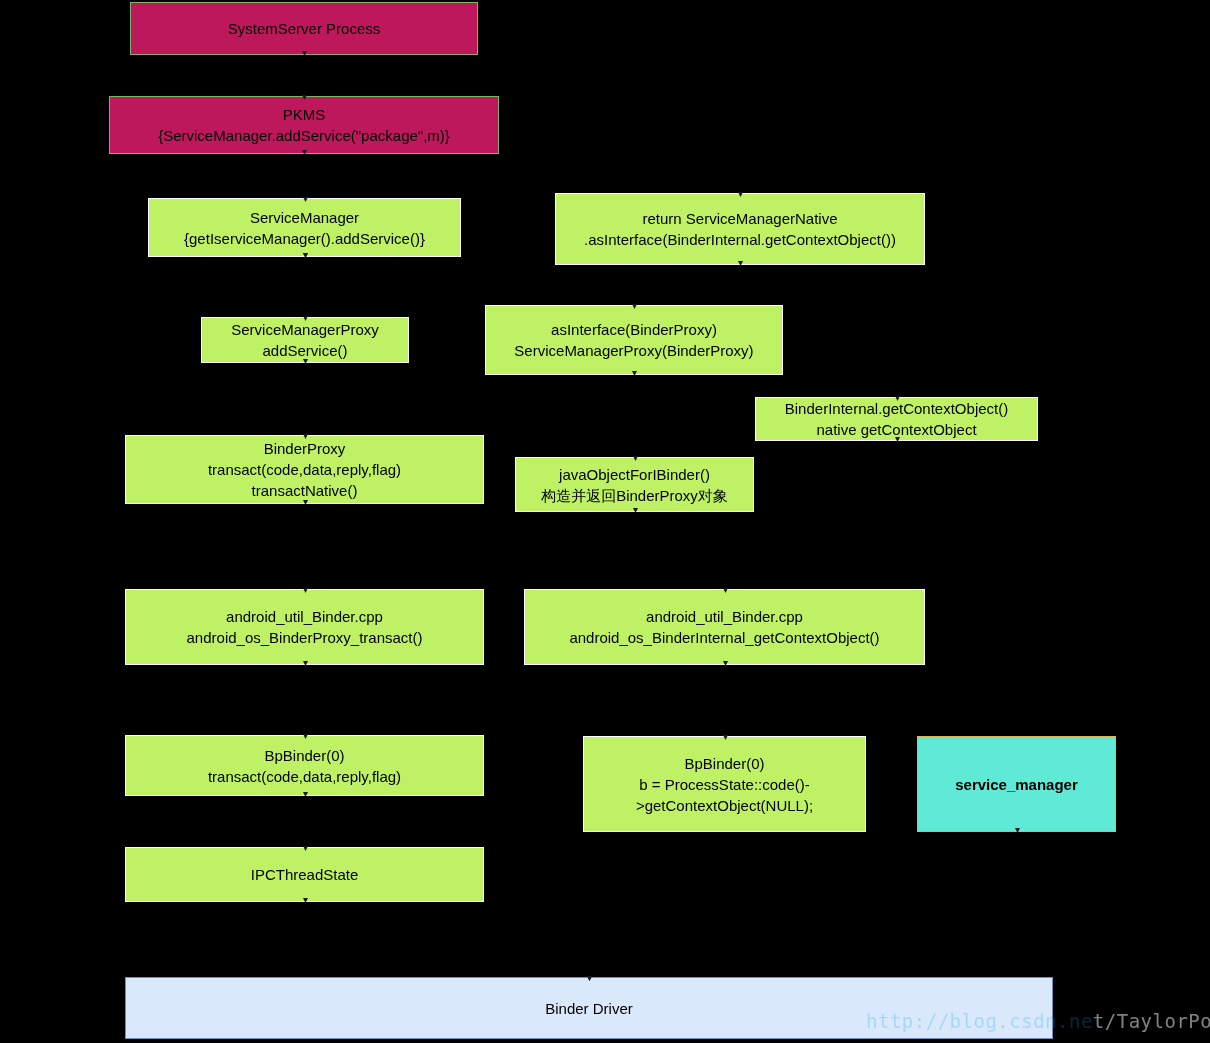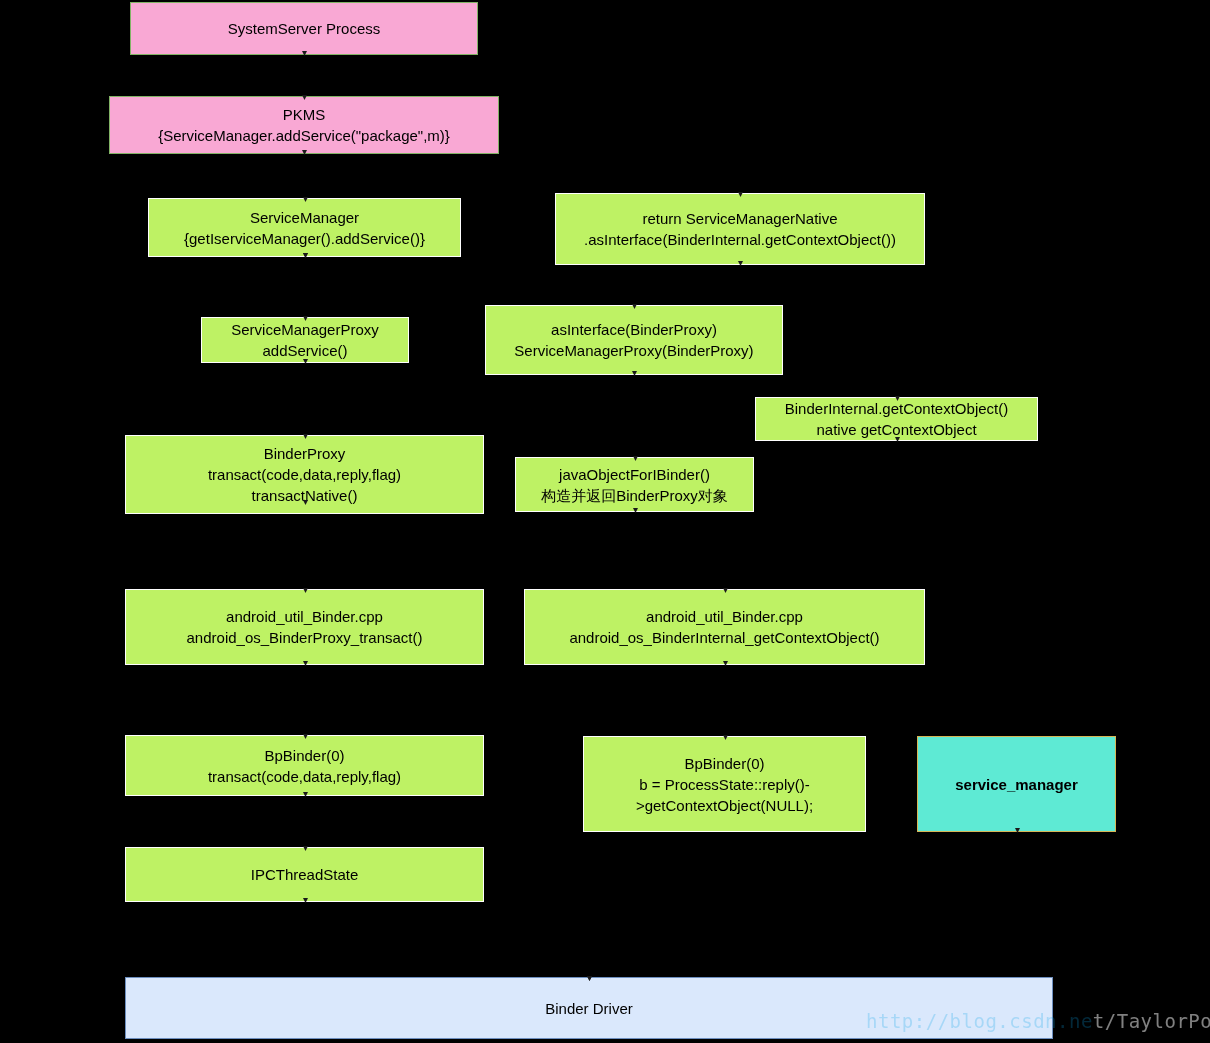--- a/index.html
+++ b/index.html
@@ -33,21 +33,21 @@
   .node .label {
     display: block;
     width: 100%;
     padding: 0 2px;
   }
   .node.white {
     background: #bef264;
     border: 1px solid #ffffff;
   }
   .node.green {
-    background: #f9a8d4;
+    background: #be185d;
     border: 1px solid #82b366;
   }
   .node.yellow {
     background: #5eead4;
     border: 1px solid #d6b656;
     font-weight: bold;
   }
   .node.blue {
     background: #dae8fc;
     border: 1px solid #6c8ebf;
@@ -115,21 +115,21 @@
           <div>asInterface(BinderProxy)</div>
           <div>ServiceManagerProxy(BinderProxy)</div>
         </div>
       </div>
       <div class="node white" style="left: 755px; top: 397px; width: 283px; height: 44px;">
         <div class="label">
           <div>BinderInternal.getContextObject()</div>
           <div>native getContextObject</div>
         </div>
       </div>
-      <div class="node white" style="left: 125px; top: 435px; width: 359px; height: 79px;">
+      <div class="node white" style="left: 125px; top: 435px; width: 359px; height: 69px;">
         <div class="label">
           <div>BinderProxy</div>
           <div>transact(code,data,reply,flag)</div>
           <div>transactNative()</div>
         </div>
       </div>
       <div class="node white" style="left: 515px; top: 457px; width: 239px; height: 55px;">
         <div class="label">
           <div>javaObjectForIBinder()</div>
           <div>构造并返回BinderProxy对象</div>
@@ -149,21 +149,21 @@
       </div>
       <div class="node white" style="left: 125px; top: 735px; width: 359px; height: 61px;">
         <div class="label">
           <div>BpBinder(0)</div>
           <div>transact(code,data,reply,flag)</div>
         </div>
       </div>
       <div class="node white" style="left: 583px; top: 736px; width: 283px; height: 96px;">
         <div class="label">
           <div>BpBinder(0)</div>
-          <div>b = ProcessState::reply()-</div>
+          <div>b = ProcessState::code()-</div>
           <div>&gt;getContextObject(NULL);</div>
         </div>
       </div>
       <div class="node yellow" style="left: 917px; top: 736px; width: 199px; height: 96px;">
         <div class="label">
           <div>service_manager</div>
         </div>
       </div>
       <div class="node white" style="left: 125px; top: 847px; width: 359px; height: 55px;">
         <div class="label">

